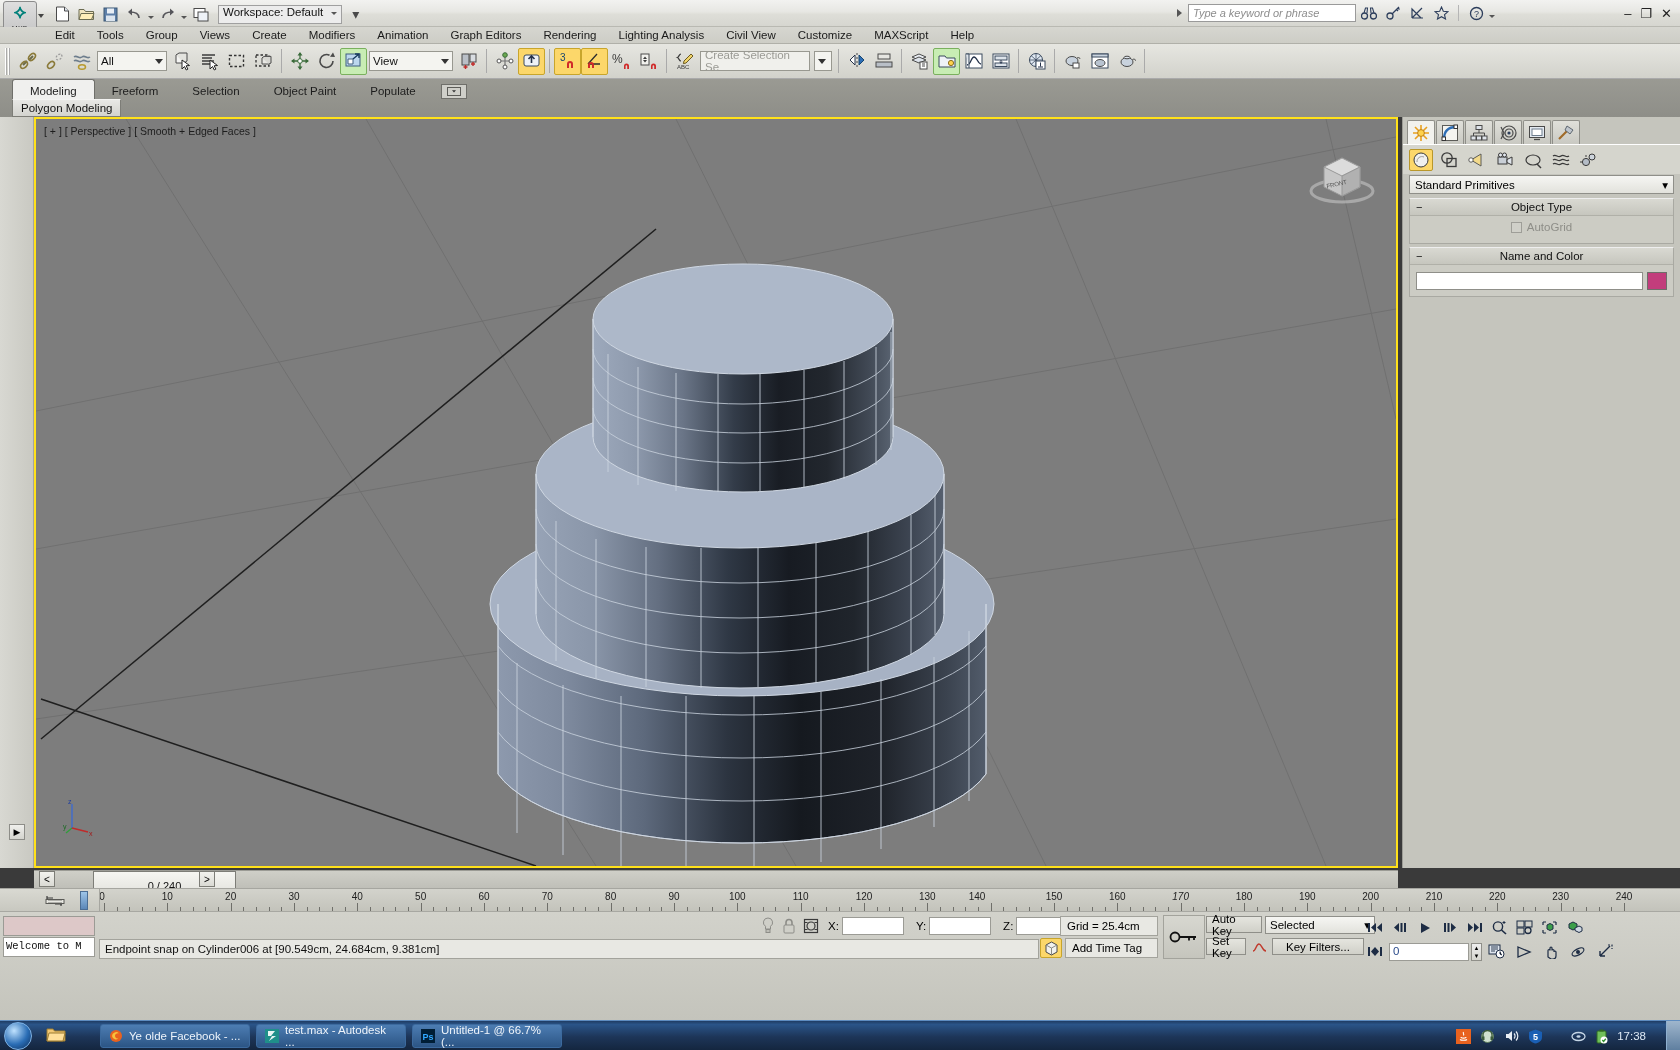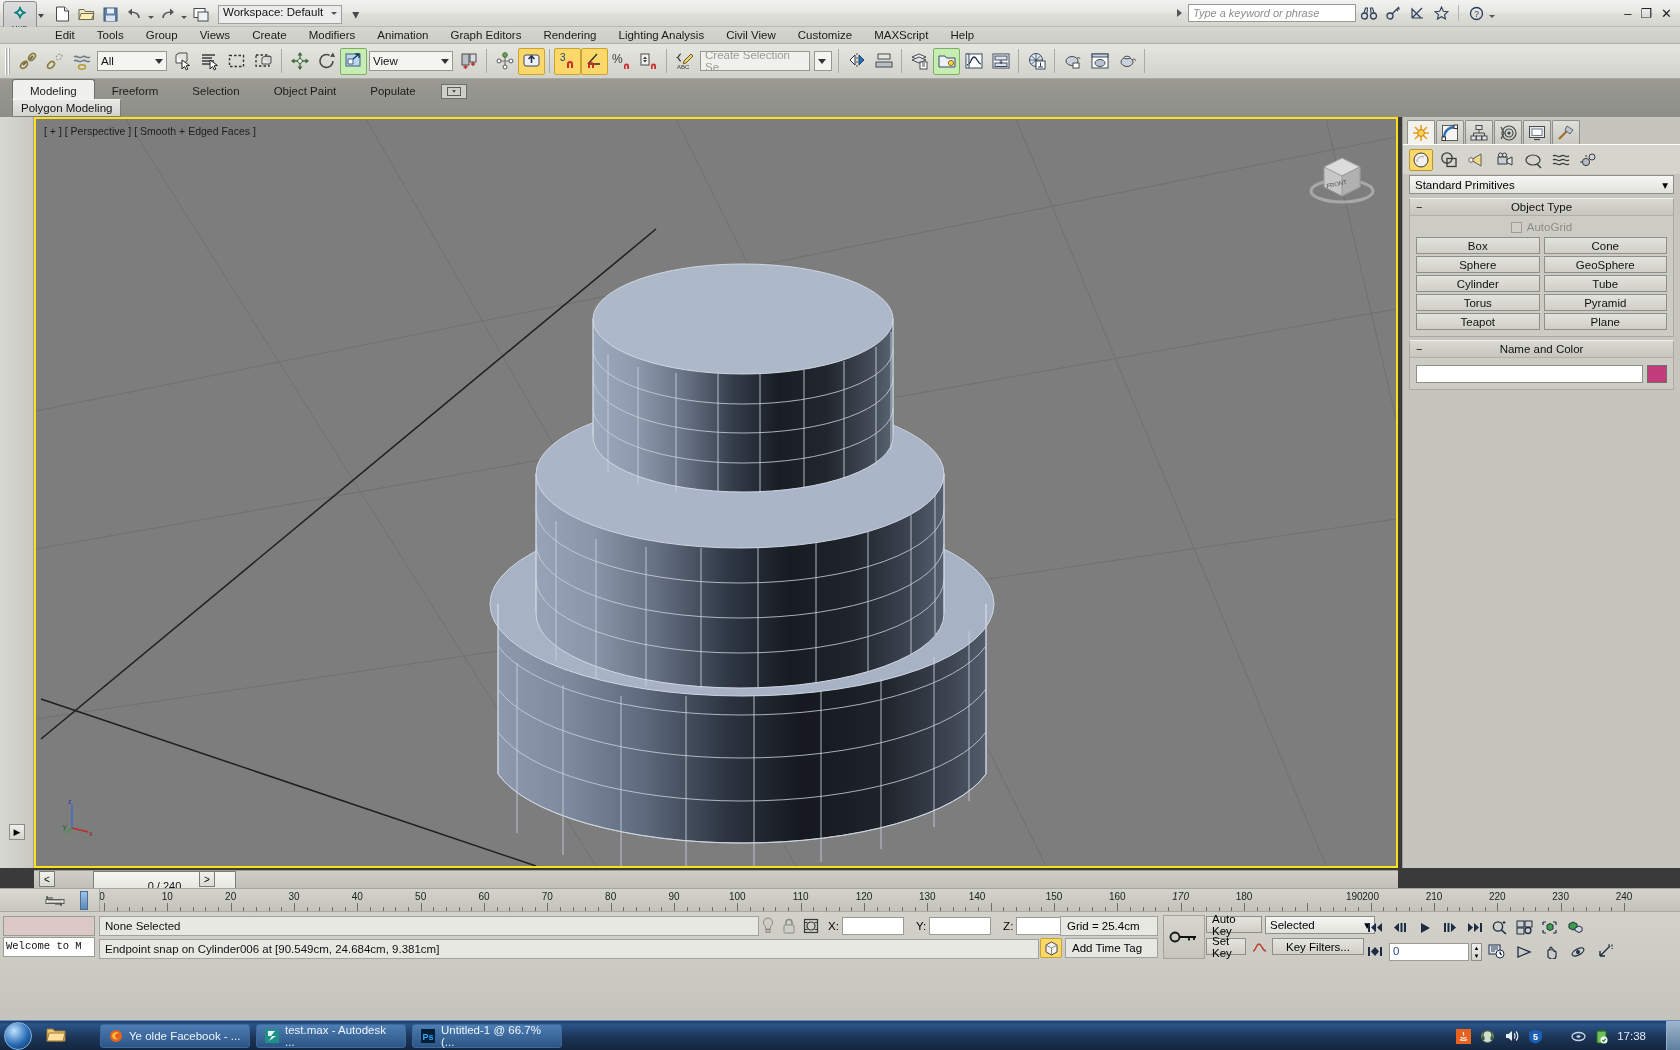--- a/index.html
+++ b/index.html
@@ -837,32 +837,20 @@
 
     <div class="rollout">
       <div class="rollout-head">
         <span class="minus">−</span>
         <span>Object Type</span>
       </div>
       <div class="rollout-body">
         <div class="autogrid">
           <span class="chk"></span>
           <span>AutoGrid</span>
-        </div>
-        <div class="objgrid">
-          <div class="objbtn">Box</div>
-          <div class="objbtn">Cone</div>
-          <div class="objbtn">Sphere</div>
-          <div class="objbtn">GeoSphere</div>
-          <div class="objbtn">Cylinder</div>
-          <div class="objbtn">Tube</div>
-          <div class="objbtn">Torus</div>
-          <div class="objbtn">Pyramid</div>
-          <div class="objbtn">Teapot</div>
-          <div class="objbtn">Plane</div>
         </div>
       </div>
     </div>
 
     <div class="rollout">
       <div class="rollout-head">
         <span class="minus">−</span>
         <span>Name and Color</span>
       </div>
       <div class="rollout-body">
@@ -1025,35 +1013,34 @@
         <div class="ticklabel" style="left: 574px;">90</div>
         <div class="ticklabel" style="left: 637.333px;">100</div>
         <div class="ticklabel" style="left: 700.667px;">110</div>
         <div class="ticklabel" style="left: 764px;">120</div>
         <div class="ticklabel" style="left: 827.333px;">130</div>
         <div class="ticklabel" style="left: 868px; margin-left: 9px;">140</div>
         <div class="ticklabel" style="left: 954px;">150</div>
         <div class="ticklabel" style="left: 1017.33px;">160</div>
         <div class="ticklabel" style="left: 1080.67px; font-style: italic;">170</div>
         <div class="ticklabel" style="left: 1144px;">180</div>
-        <div class="ticklabel" style="left: 1207.33px; margin-left: 47px;">190</div>
+        <div class="ticklabel" style="left: 1207.33px;">190</div>
         <div class="ticklabel" style="left: 1270.67px;">200</div>
         <div class="ticklabel" style="left: 1334px;">210</div>
         <div class="ticklabel" style="left: 1397.33px;">220</div>
         <div class="ticklabel" style="left: 1460.67px;">230</div>
         <div class="ticklabel" style="left: 1524px;">240</div>
         <div class="ticklabel" style="left: 2px;">0</div>
       </div>
   </div>
 
   <div class="statusarea">
     <div class="mini-listener-a"></div>
     <div class="mini-listener-b">Welcome to M</div>
 
-    <div class="statusline" style="left:99px; top:4px; width:660px;">None Selected</div>
     <div class="statusline" style="left:99px; top:27px; width:940px;">Endpoint snap on Cylinder006 at [90.549cm, 24.684cm, 9.381cm]</div>
 
     <div class="lockicons" style="left:760px;">
       <span>
         <svg width="16" height="18" viewBox="0 0 16 18">
             <path d="M8 1a4.5 4.5 0 0 0-2.5 8.3V12h5V9.3A4.5 4.5 0 0 0 8 1z" fill="#cfcfc8" stroke="#8d8d88"></path>
             <rect x="6" y="12.5" width="4" height="3" fill="#bdbdb6" stroke="#8d8d88"></rect>
           </svg>
       </span>
       <span>

